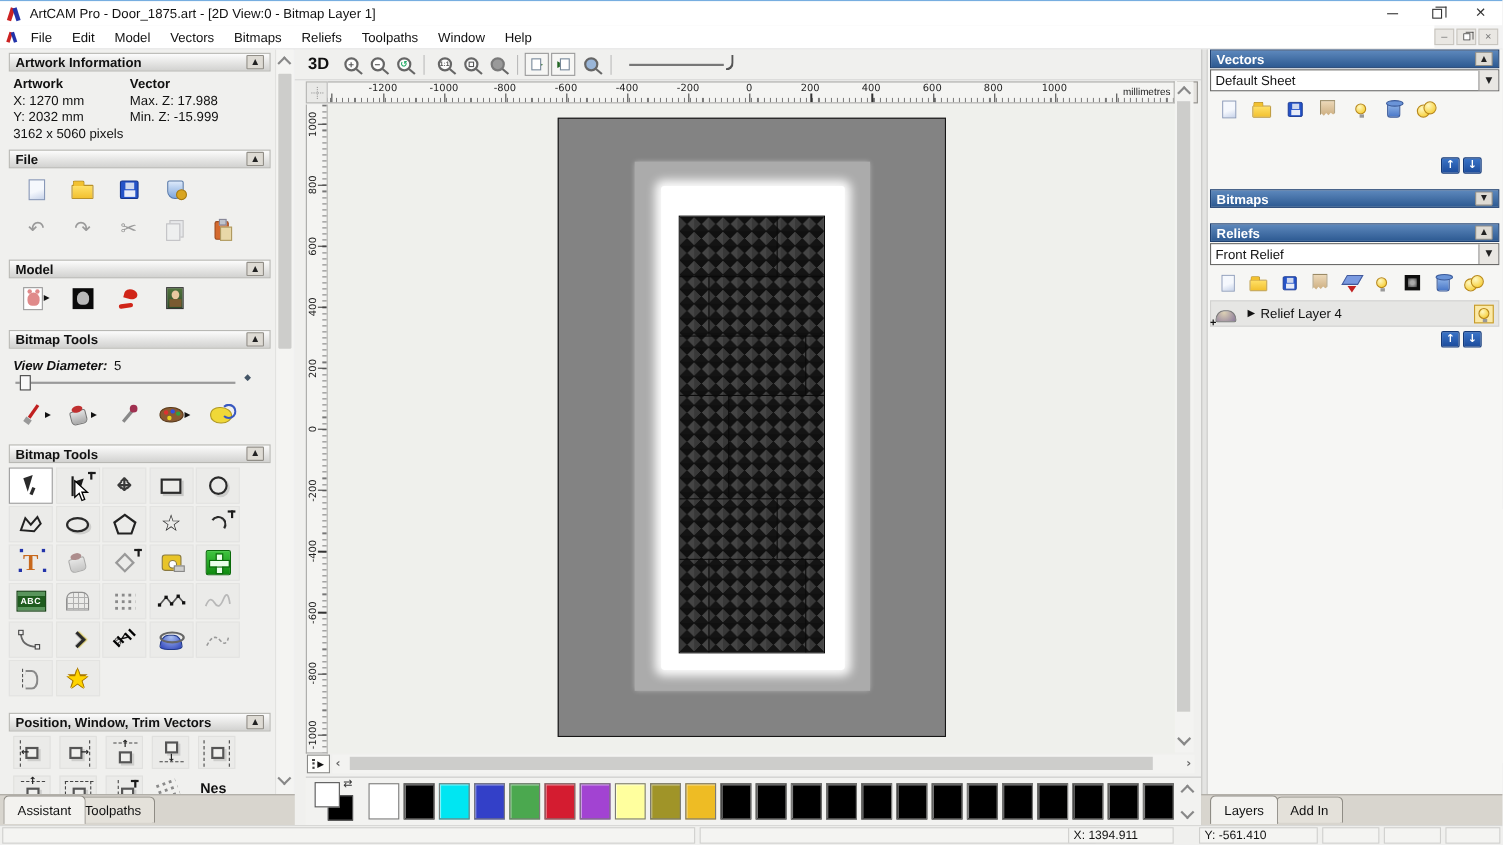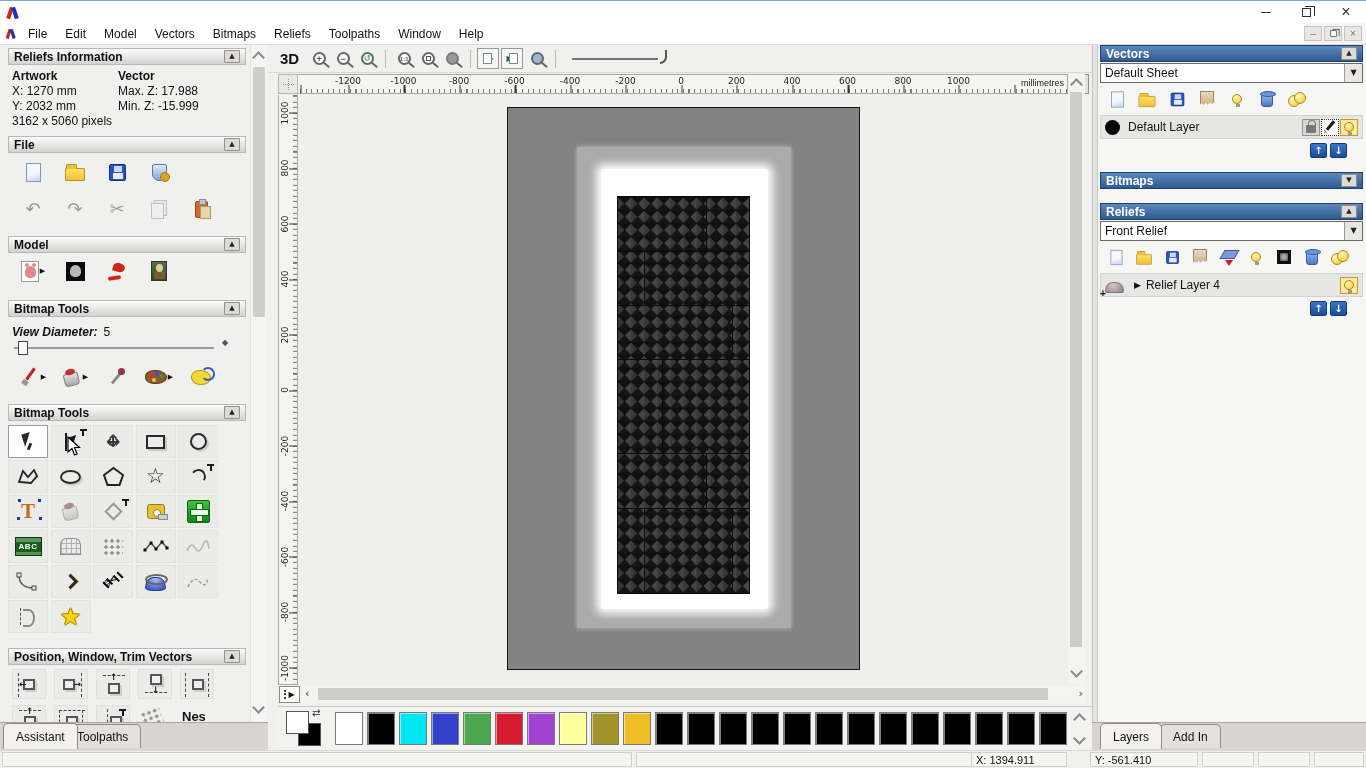--- a/index.html
+++ b/index.html
@@ -243,20 +243,21 @@
   .i-mound{width:19px;height:11px;background:radial-gradient(circle at 40% 15%,#dcd0b4,#8a7a9c);border-radius:50% 50% 12% 12%/100% 100% 25% 25%;border:1px solid #777;position:relative;margin-top:4px}
   .i-mound:after{content:'+';position:absolute;left:-6px;bottom:-7px;font-size:10px;font-weight:bold;color:#111}
   
   #mousecursor{position:absolute;left:66px;top:436px;z-index:50;pointer-events:none}
 </style>
 </head>
 <body>
 
 <div id="titlebar">
   <span class="logo"></span>
+  <span class="title">ArtCAM Pro - Door_1875.art - [2D View:0 - Bitmap Layer 1]</span>
   <div class="winbtns">
     <span class="wbtn">
         <span class="minbar"></span>
       </span>
     <span class="wbtn">
         <span class="restore"></span>
       </span>
     <span class="wbtn" style="font-size:16px">×</span>
   </div>
 </div>
@@ -280,21 +281,21 @@
     <span class="mdibtn">
         <span class="restore" style="transform:scale(.7)"></span>
       </span>
     <span class="mdibtn">×</span>
   </div>
 </div>
 
 <div id="leftpanel">
 
   <div class="lhdr" style="top:3px">
-    <span>Reliefs Information</span>
+    <span>Artwork Information</span>
     <span class="hbtn">
         <span class="g">▲</span>
       </span>
   </div>
   <div class="inforow b" style="left:12px;top:24px;position:absolute">Artwork</div>
   <div class="inforow b" style="left:118px;top:24px;position:absolute">Vector</div>
   <div class="inforow" style="left:12px;top:39px;position:absolute">X: 1270 mm</div>
   <div class="inforow" style="left:118px;top:39px;position:absolute">Max. Z: 17.988</div>
   <div class="inforow" style="left:12px;top:54px;position:absolute">Y: 2032 mm</div>
   <div class="inforow" style="left:118px;top:54px;position:absolute">Min. Z: -15.999</div>
@@ -781,35 +782,20 @@
     <span class="rpic">
         <span class="i-bulb"></span>
       </span>
     <span class="rpic">
         <span class="i-trash"></span>
       </span>
     <span class="rpic">
         <span class="i-bulbs"></span>
       </span>
   </div>
-  <div class="layerrow" style="top:70px">
-    <span class="chip"></span>
-    <span>Default Layer</span>
-    <span class="rowbtns">
-      <span class="rowbtn">
-          <span class="i-lock"></span>
-        </span>
-      <span class="rowbtn toggled">
-          <span class="i-pencil"></span>
-        </span>
-      <span class="rowbtn lit">
-          <span class="i-bulb"></span>
-        </span>
-    </span>
-  </div>
   <div class="udrow" style="left:212px;top:98px">
     <span class="ud">
         <span class="g">↑</span>
       </span>
     <span class="ud">
         <span class="g">↓</span>
       </span>
   </div>
 
   <div class="bluehdr" style="top:127px">

